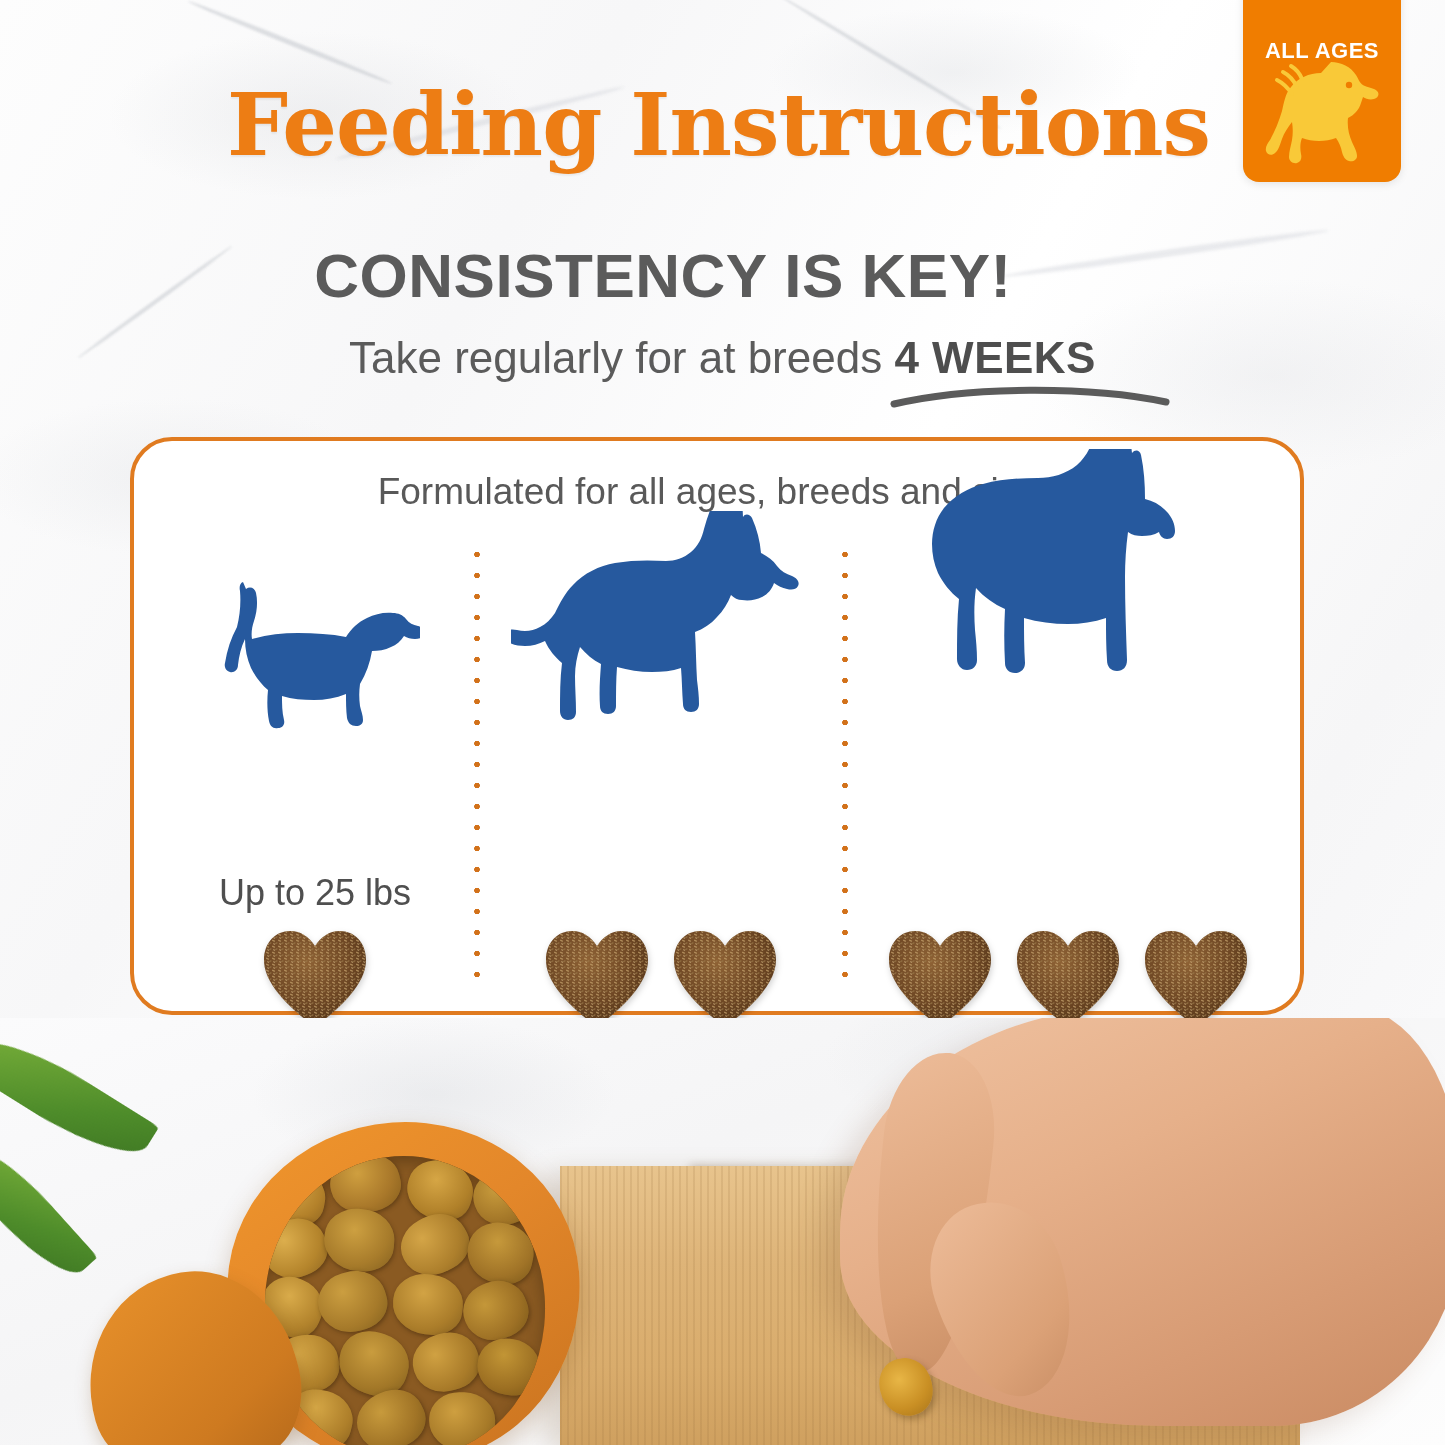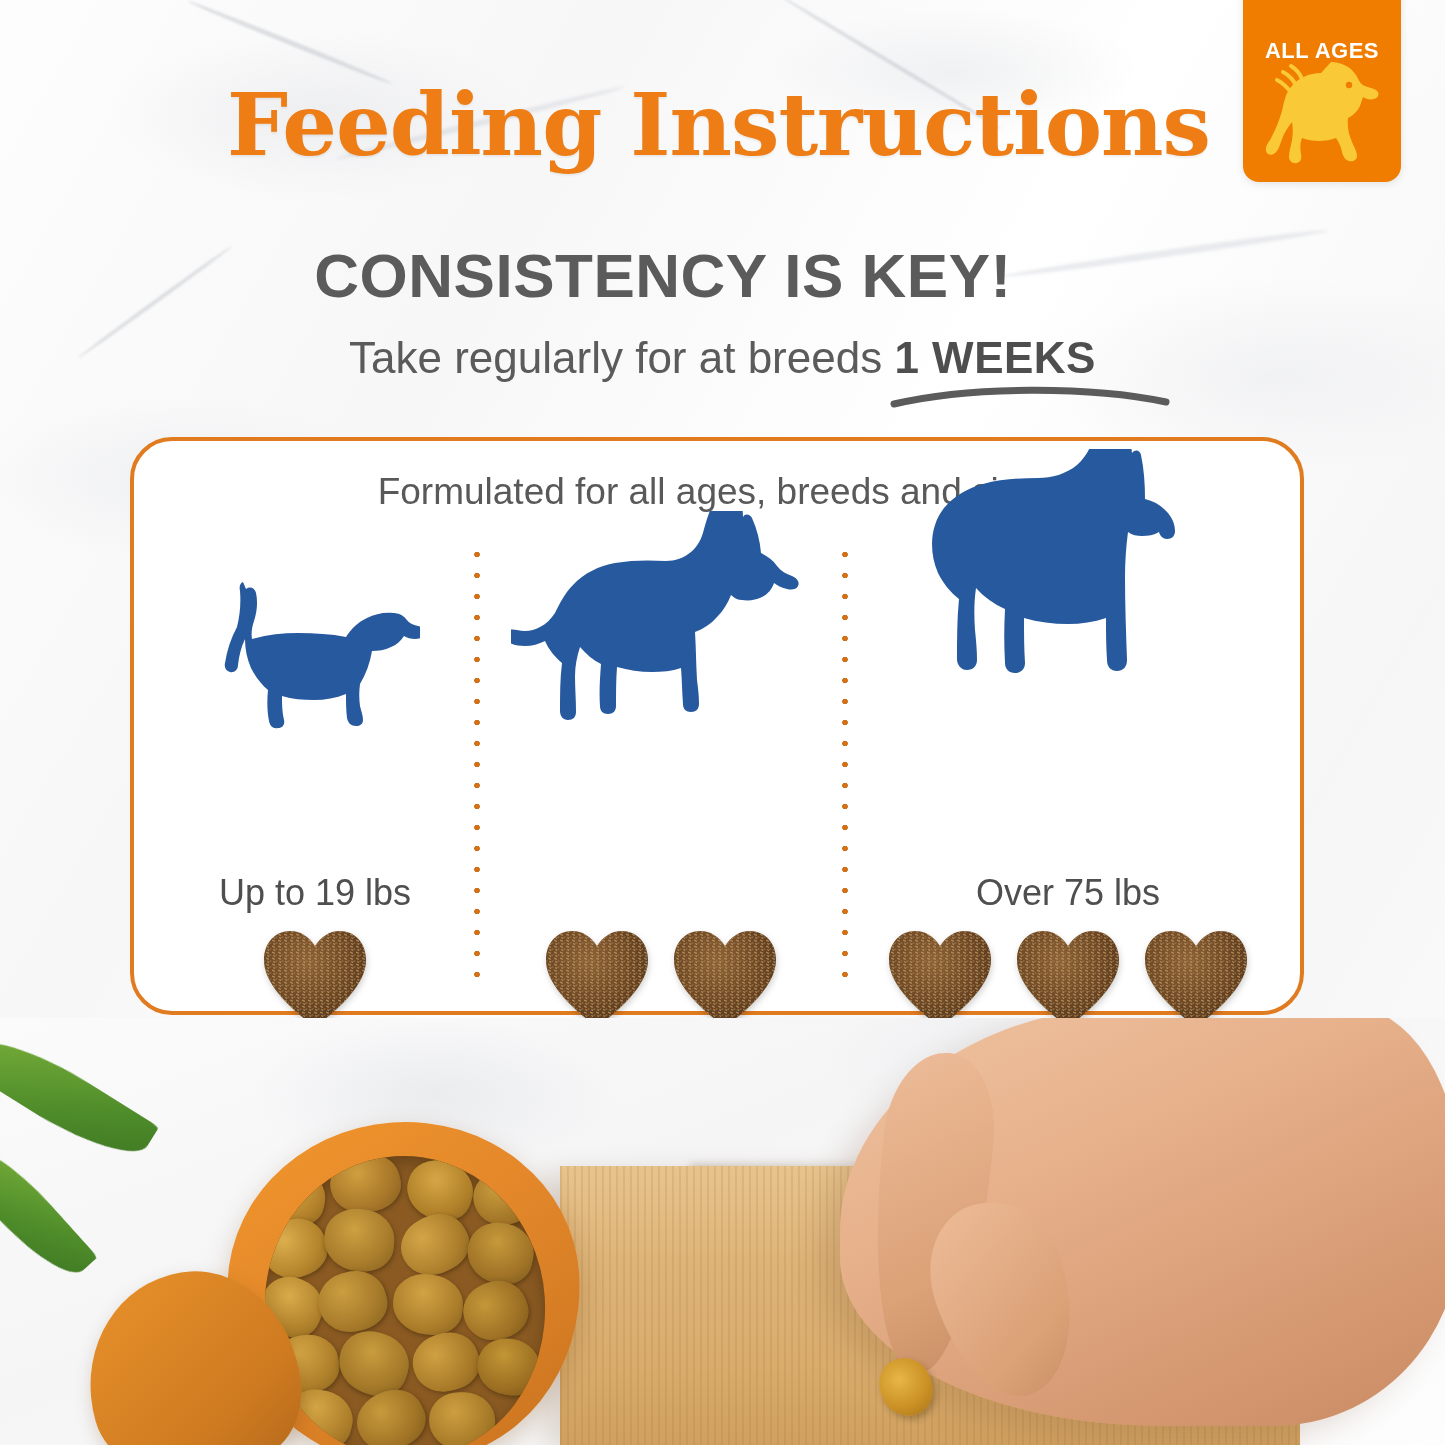--- a/index.html
+++ b/index.html
@@ -174,39 +174,39 @@
       <path d="M22 26 c6 3 11 9 14 15" stroke="#F9C938" stroke-width="4" fill="none" stroke-linecap="round"></path>
       <path d="M16 34 c6 3 11 8 15 14" stroke="#F9C938" stroke-width="4" fill="none" stroke-linecap="round"></path>
     </g>
   </svg>
 </div>
 
 <div class="title">Feeding Instructions</div>
 <div class="subtitle">CONSISTENCY IS KEY!</div>
 
 <div class="tagline">
-  <span>Take regularly for at breeds </span><span class="strong">1 WEEKS</span>
+  <span>Take regularly for at breeds </span><span class="strong">4 WEEKS</span>
 </div>
 <svg class="swoosh" viewBox="0 0 280 34">
   <path d="M4 26 C80 8, 200 8, 276 24" stroke="#5B5B5B" stroke-width="7" fill="none" stroke-linecap="round"></path>
 </svg>
 
 <div class="card">
   <div class="card-caption">Formulated for all ages, breeds and sizes</div>
 
   <div class="divider" id="div1"></div>
   <div class="divider" id="div2"></div>
 
   <div class="col" id="col1">
     <div class="dog-wrap">
       <svg width="210" height="168" viewBox="0 0 210 168">
         <path fill="#26599E" d="M36 18 c4 -3 9 -1 10 4 c2 9 1 19 -2 28 c-2 6 -3 12 -2 18 c14 -4 30 -6 46 -6 c17 0 33 1 48 4 c5 -8 12 -15 21 -19 c8 -4 17 -6 26 -5 c5 0 10 2 13 6 c3 4 7 6 12 7 c4 1 7 4 6 8 c-1 4 -5 5 -9 5 c-4 0 -8 -1 -11 -3 c-3 5 -8 9 -13 11 c-6 3 -13 4 -19 4 c-2 12 -6 23 -12 33 c-1 7 -1 15 0 22 c1 5 3 9 3 14 c0 4 -3 6 -7 6 c-5 0 -8 -3 -9 -8 c-1 -8 -1 -16 -1 -24 c-10 4 -21 6 -32 6 c-11 0 -22 -1 -32 -4 c0 8 0 16 2 24 c1 4 -1 8 -6 8 c-5 1 -8 -2 -9 -7 c-2 -10 -2 -21 -1 -31 c-7 -6 -13 -14 -17 -22 c-4 -9 -6 -19 -6 -29 c-4 8 -6 17 -7 26 c0 5 -4 8 -8 7 c-4 -1 -6 -5 -5 -9 c2 -13 6 -25 12 -36 c3 -12 4 -24 3 -36 c-1 -4 0 -8 3 -9 z"></path>
       </svg>
     </div>
-    <div class="size-label">Up to 19 lbs</div>
+    <div class="size-label">Up to 25 lbs</div>
     <div class="treats">
       <div class="heart">
         <svg viewBox="0 0 110 104" width="110" height="104">
           <defs>
             <radialGradient id="kg1" cx="42%" cy="32%" r="78%">
               <stop offset="0%" stop-color="#8E6235"></stop>
               <stop offset="55%" stop-color="#6E4724"></stop>
               <stop offset="100%" stop-color="#4A2E14"></stop>
             </radialGradient>
             <pattern id="grit1" width="6" height="6" patternUnits="userSpaceOnUse">
@@ -244,21 +244,20 @@
       </div>
     </div>
   </div>
 
   <div class="col" id="col3">
     <div class="dog-wrap">
       <svg width="300" height="290" viewBox="0 0 300 290">
         <path fill="#26599E" d="M214 4 c3 -4 8 -3 9 2 c3 14 4 29 4 44 c9 2 17 7 23 14 c4 5 7 11 7 18 c0 5 -3 8 -8 8 c-4 0 -7 -3 -8 -7 c-5 3 -11 4 -17 4 c-5 0 -10 -1 -14 -4 c-2 15 -3 30 -3 45 c0 28 1 55 2 83 c0 7 -4 11 -10 11 c-6 0 -10 -4 -10 -11 c-1 -14 -1 -28 -1 -42 c-12 4 -25 6 -38 6 c-15 0 -30 -2 -44 -6 c0 15 0 30 1 45 c0 6 -4 10 -10 10 c-6 0 -10 -4 -10 -10 c-1 -18 -1 -36 0 -54 c-11 -5 -21 -12 -29 -21 c-2 14 -2 28 -1 42 c1 10 2 20 2 30 c0 6 -4 10 -10 10 c-6 0 -10 -5 -10 -11 c0 -20 0 -40 2 -60 c-9 -7 -16 -16 -21 -26 c-4 -9 -6 -19 -6 -29 c0 -13 4 -26 12 -36 c10 -12 24 -20 39 -24 c18 -5 37 -6 55 -6 c14 0 28 -4 39 -13 c9 -8 15 -19 17 -31 c2 -11 3 -22 4 -33 c0 -5 -1 -10 -3 -14 c-2 -5 0 -10 5 -11 c5 -1 9 2 10 7 c2 7 3 14 3 21 c2 -10 5 -19 10 -27 z"></path>
       </svg>
     </div>
-    <div class="size-label">Over 75 lbs</div>
     <div class="treats">
       <div class="heart">
         <svg viewBox="0 0 110 104" width="110" height="104">
           <path d="M55 100 C20 74 4 52 4 33 C4 15 16 4 30 4 C41 4 49 10 55 19 C61 10 69 4 80 4 C94 4 106 15 106 33 C106 52 90 74 55 100 Z" fill="url(#kg1)"></path>
           <path d="M55 100 C20 74 4 52 4 33 C4 15 16 4 30 4 C41 4 49 10 55 19 C61 10 69 4 80 4 C94 4 106 15 106 33 C106 52 90 74 55 100 Z" fill="url(#grit1)"></path>
         </svg>
       </div>
       <div class="heart">
         <svg viewBox="0 0 110 104" width="110" height="104">
           <path d="M55 100 C20 74 4 52 4 33 C4 15 16 4 30 4 C41 4 49 10 55 19 C61 10 69 4 80 4 C94 4 106 15 106 33 C106 52 90 74 55 100 Z" fill="url(#kg1)"></path>

